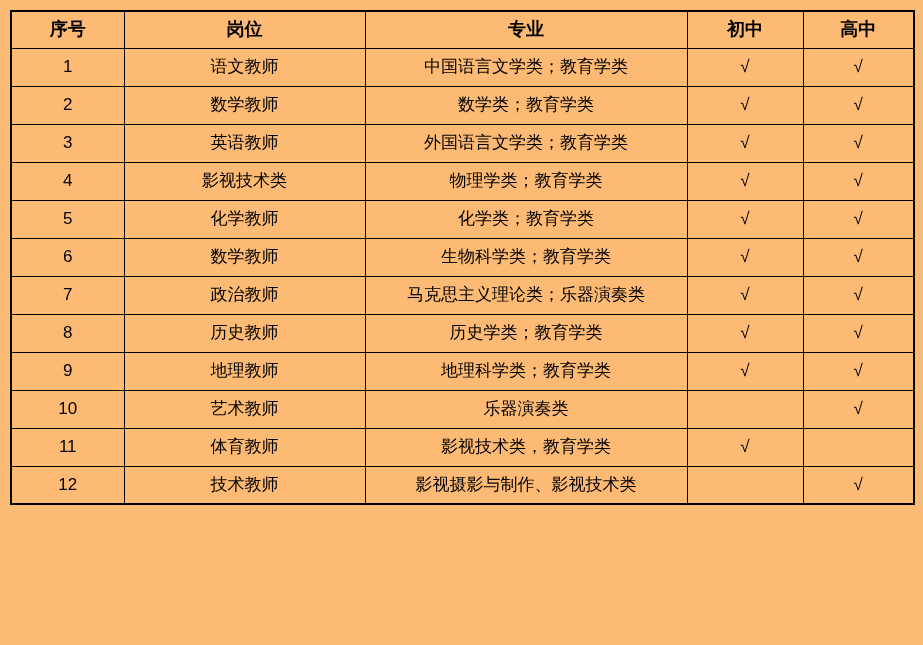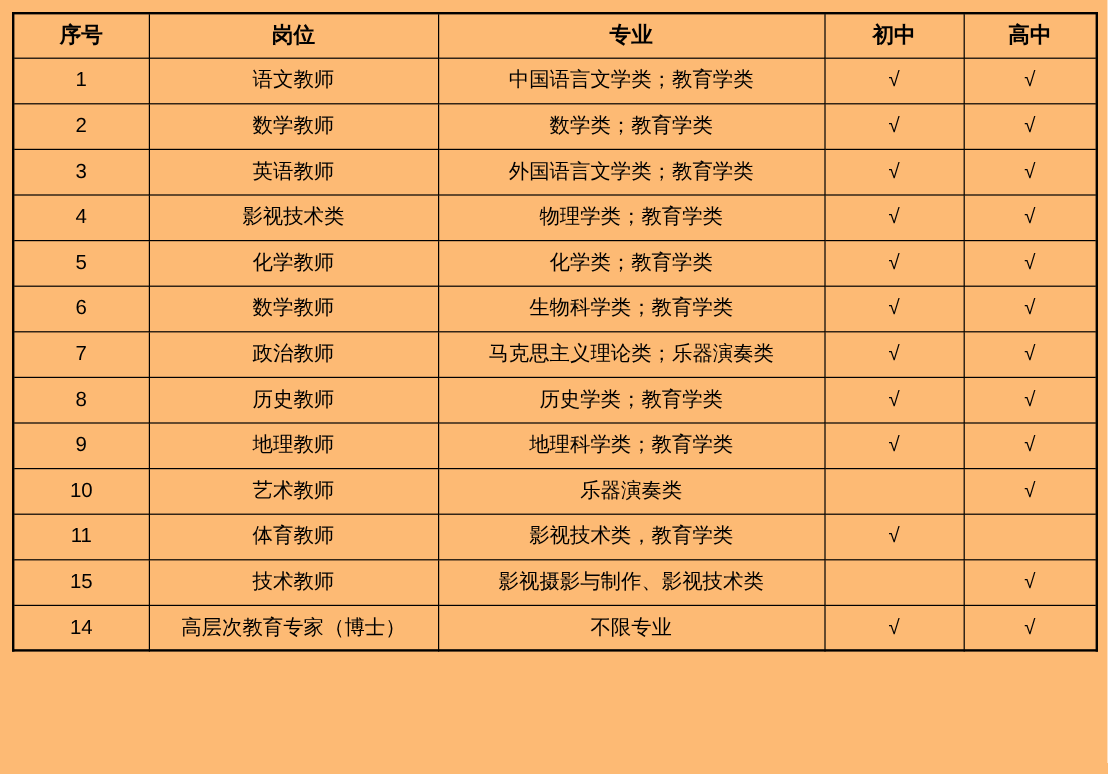--- a/index.html
+++ b/index.html
@@ -149,28 +149,21 @@
         <td>√</td>
       </tr>
       <tr>
         <td>11</td>
         <td>体育教师</td>
         <td>影视技术类，教育学类</td>
         <td>√</td>
         <td></td>
       </tr>
       <tr>
-        <td>15</td>
+        <td>12</td>
         <td>技术教师</td>
         <td>影视摄影与制作、影视技术类</td>
         <td></td>
-        <td>√</td>
-      </tr>
-      <tr class="row-emphasis">
-        <td>14</td>
-        <td>高层次教育专家（博士）</td>
-        <td>不限专业</td>
-        <td>√</td>
         <td>√</td>
       </tr>
     </tbody>
   </table>
 </div>
 
 </body></html>

